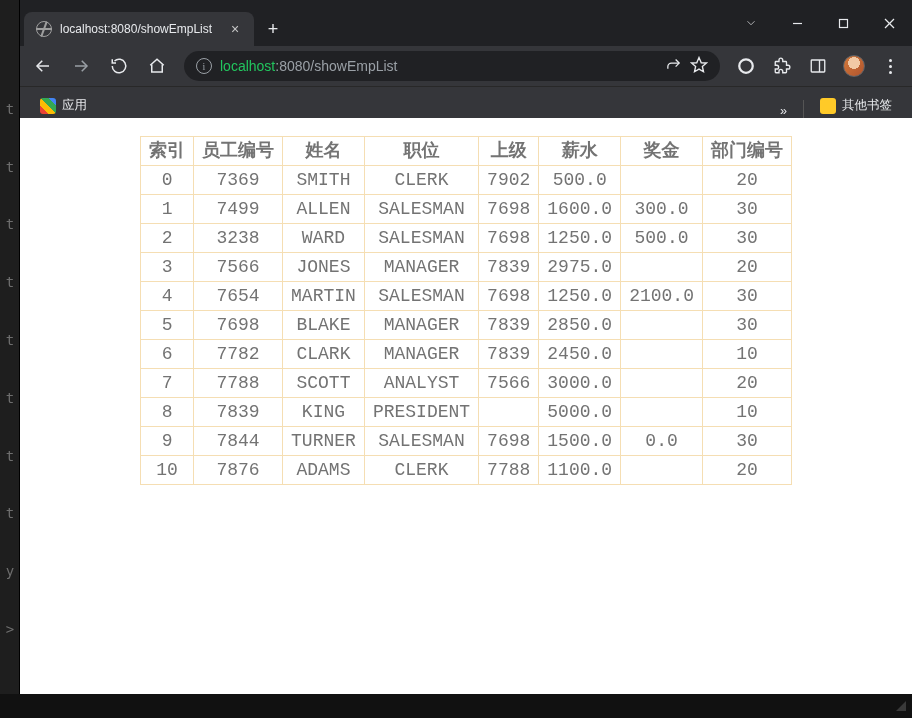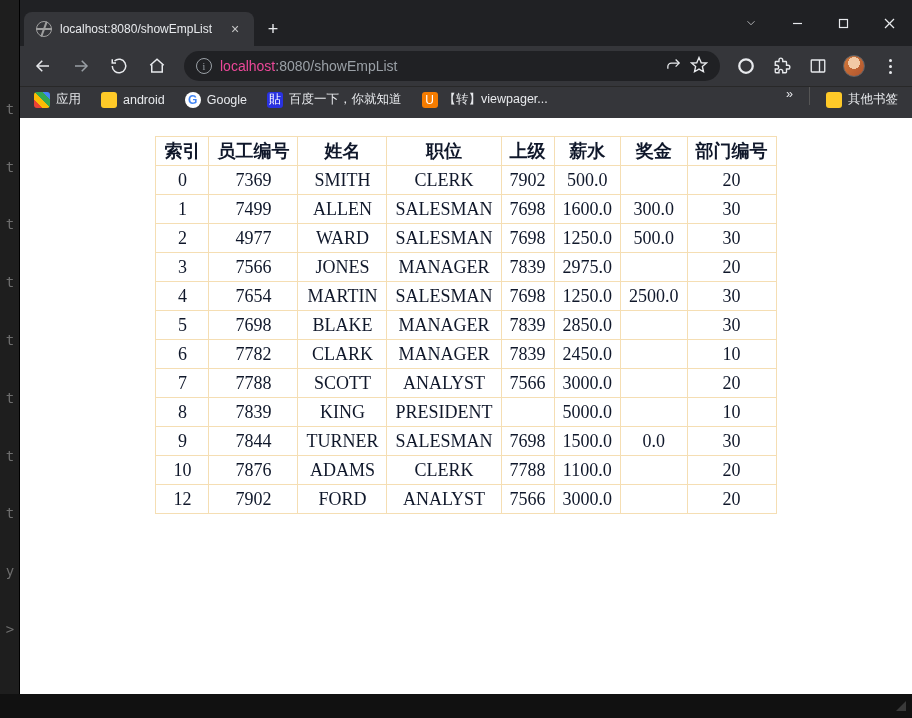--- a/index.html
+++ b/index.html
@@ -53,56 +53,56 @@
   .nav-btn { width:34px; height:30px; display:flex; align-items:center; justify-content:center; color:#9aa0a6;}
   .nav-btn.enabled { color:#e8eaed;}
   .nav-btn svg { width:18px; height:18px; stroke:currentColor; fill:none; stroke-width:2;}
   .omnibox {
     flex:1; height:30px; background:#202124; border-radius:15px;
     display:flex; align-items:center; padding:0 12px; gap:8px; color:#9aa0a6;
     font-size:14px; margin:0 6px;
   }
   .omnibox .info-icon{ width:16px;height:16px;border:1.3px solid #9aa0a6;border-radius:50%; display:flex;align-items:center;justify-content:center;font-size:10px;font-family:Georgia,serif;}
   .omnibox .url { flex:1; white-space:nowrap; overflow:hidden;}
-  .omnibox .url .host  { color:#ec4899; }
+  .omnibox .url .host  { color:#22c55e; }
   .omnibox .url .dim   { color:#9aa0a6; }
   .tb-icon { width:32px; height:30px; display:flex; align-items:center; justify-content:center; color:#e8eaed;}
   .tb-icon svg{ width:18px; height:18px; stroke:currentColor; fill:none; stroke-width:1.8;}
   .avatar { width:22px;height:22px;border-radius:50%;
     background: radial-gradient(circle at 50% 35%, #f2c9a4 0 35%, transparent 36%),
                 linear-gradient(135deg,#d47a3a,#b0542e);
     border:1px solid #5f6368;}
   .dots { display:flex; flex-direction:column; gap:3px;}
   .dots span{ width:3px;height:3px;background:#e8eaed;border-radius:50%;}
 
   
   .bookmarks {
     height:32px; background:#35363a; border-top:1px solid #282828;
-    display:flex; align-items:flex-start; padding:0 6px; gap:4px;
+    display:flex; align-items:flex-end; padding:0 12px; gap:4px;
     color:#e8eaed; font-size:12.5px;
   }
   .bm { display:flex; align-items:center; gap:6px; padding:4px 8px; border-radius:4px; white-space:nowrap;}
   .bm .ico{ width:16px;height:16px; display:flex;align-items:center;justify-content:center; font-size:12px; border-radius:3px;}
   .bm .ico.apps { background:linear-gradient(45deg,#ea4335 0 25%,#fbbc05 0 50%,#34a853 0 75%,#4285f4 0);}
   .bm .ico.folder{ background:#ffca28;}
   .bm .ico.google{ font-weight:bold; color:#4285f4; background:#fff; border-radius:50%; }
   .bm .ico.baidu{ background:#2932e1; color:#fff;}
   .bm .ico.u{ background:#f57c00; color:#fff;}
   .bookmarks .spacer{flex:1;}
   .bookmarks .chev{ color:#e8eaed; padding:0 8px;}
   .bookmarks .sep{ width:1px;height:18px;background:#555; margin:0 4px;}
 
   
   .viewport {
     flex:1; background:#ffffff; overflow:auto;
   }
   .page-wrap { padding:18px 0 0 0; display:flex; justify-content:center;}
   table.emp {
-    border-collapse:collapse; font-family:Liberation Serif, serif;
-    font-size:18px; color:#0f172a;
+    border-collapse:collapse; font-family:Liberation Mono, monospace;
+    font-size:18px; color:#737373;
   }
   table.emp th, table.emp td{
     border:1px solid #f5deb3;
     padding:0px 8px; text-align:center; height:28px; line-height:28px;
     white-space:nowrap;
   }
   table.emp th{ font-weight:700;}
   
   
   .bottom-strip{
@@ -235,38 +235,20 @@
           <span></span>
         </div>
     </div>
   </div>
 
   <div class="bookmarks">
     <div class="bm">
       <span class="ico apps"></span>
       <span>应用</span>
     </div>
-    <div id="bm-items" style="display:flex;align-items:center;gap:4px">
-        <div class="bm">
-          <span class="ico folder"></span>
-          <span>android</span>
-        </div>
-        <div class="bm">
-          <span class="ico google">G</span>
-          <span>Google</span>
-        </div>
-        <div class="bm">
-          <span class="ico baidu">貼</span>
-          <span>百度一下，你就知道</span>
-        </div>
-        <div class="bm">
-          <span class="ico u">U</span>
-          <span>【转】viewpager...</span>
-        </div>
-      </div>
     <div class="spacer"></div>
     <div class="chev">»</div>
     <div class="sep"></div>
     <div class="bm">
       <span class="ico folder"></span>
       <span>其他书签</span>
     </div>
   </div>
 
   <div class="viewport">
@@ -300,21 +282,21 @@
               <td>7499</td>
               <td>ALLEN</td>
               <td>SALESMAN</td>
               <td>7698</td>
               <td>1600.0</td>
               <td>300.0</td>
               <td>30</td>
             </tr>
             <tr>
               <td>2</td>
-              <td>4977</td>
+              <td>3238</td>
               <td>WARD</td>
               <td>SALESMAN</td>
               <td>7698</td>
               <td>1250.0</td>
               <td>500.0</td>
               <td>30</td>
             </tr>
             <tr>
               <td>3</td>
               <td>7566</td>
@@ -325,21 +307,21 @@
               <td></td>
               <td>20</td>
             </tr>
             <tr>
               <td>4</td>
               <td>7654</td>
               <td>MARTIN</td>
               <td>SALESMAN</td>
               <td>7698</td>
               <td>1250.0</td>
-              <td>2500.0</td>
+              <td>2100.0</td>
               <td>30</td>
             </tr>
             <tr>
               <td>5</td>
               <td>7698</td>
               <td>BLAKE</td>
               <td>MANAGER</td>
               <td>7839</td>
               <td>2850.0</td>
               <td></td>
@@ -388,30 +370,20 @@
             <tr>
               <td>10</td>
               <td>7876</td>
               <td>ADAMS</td>
               <td>CLERK</td>
               <td>7788</td>
               <td>1100.0</td>
               <td></td>
               <td>20</td>
             </tr>
-            <tr>
-              <td>12</td>
-              <td>7902</td>
-              <td>FORD</td>
-              <td>ANALYST</td>
-              <td>7566</td>
-              <td>3000.0</td>
-              <td></td>
-              <td>20</td>
-            </tr>
           </tbody>
       </table>
     </div>
   </div>
 
 </div>
 
 <div class="bottom-strip">
   <div class="tri"></div>
 </div>

